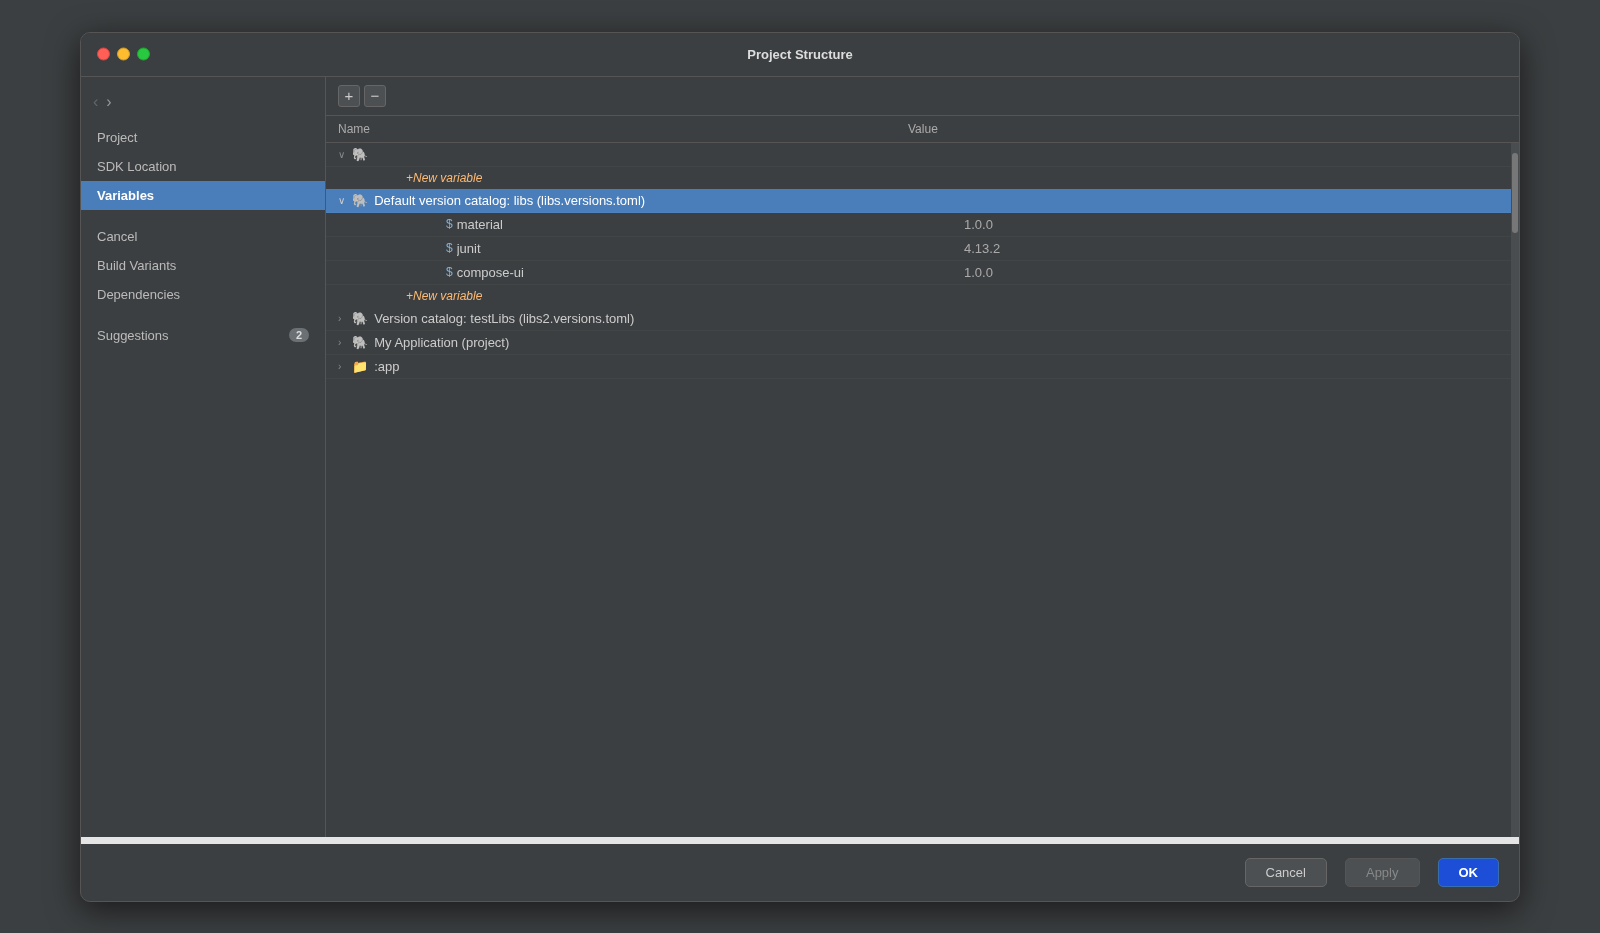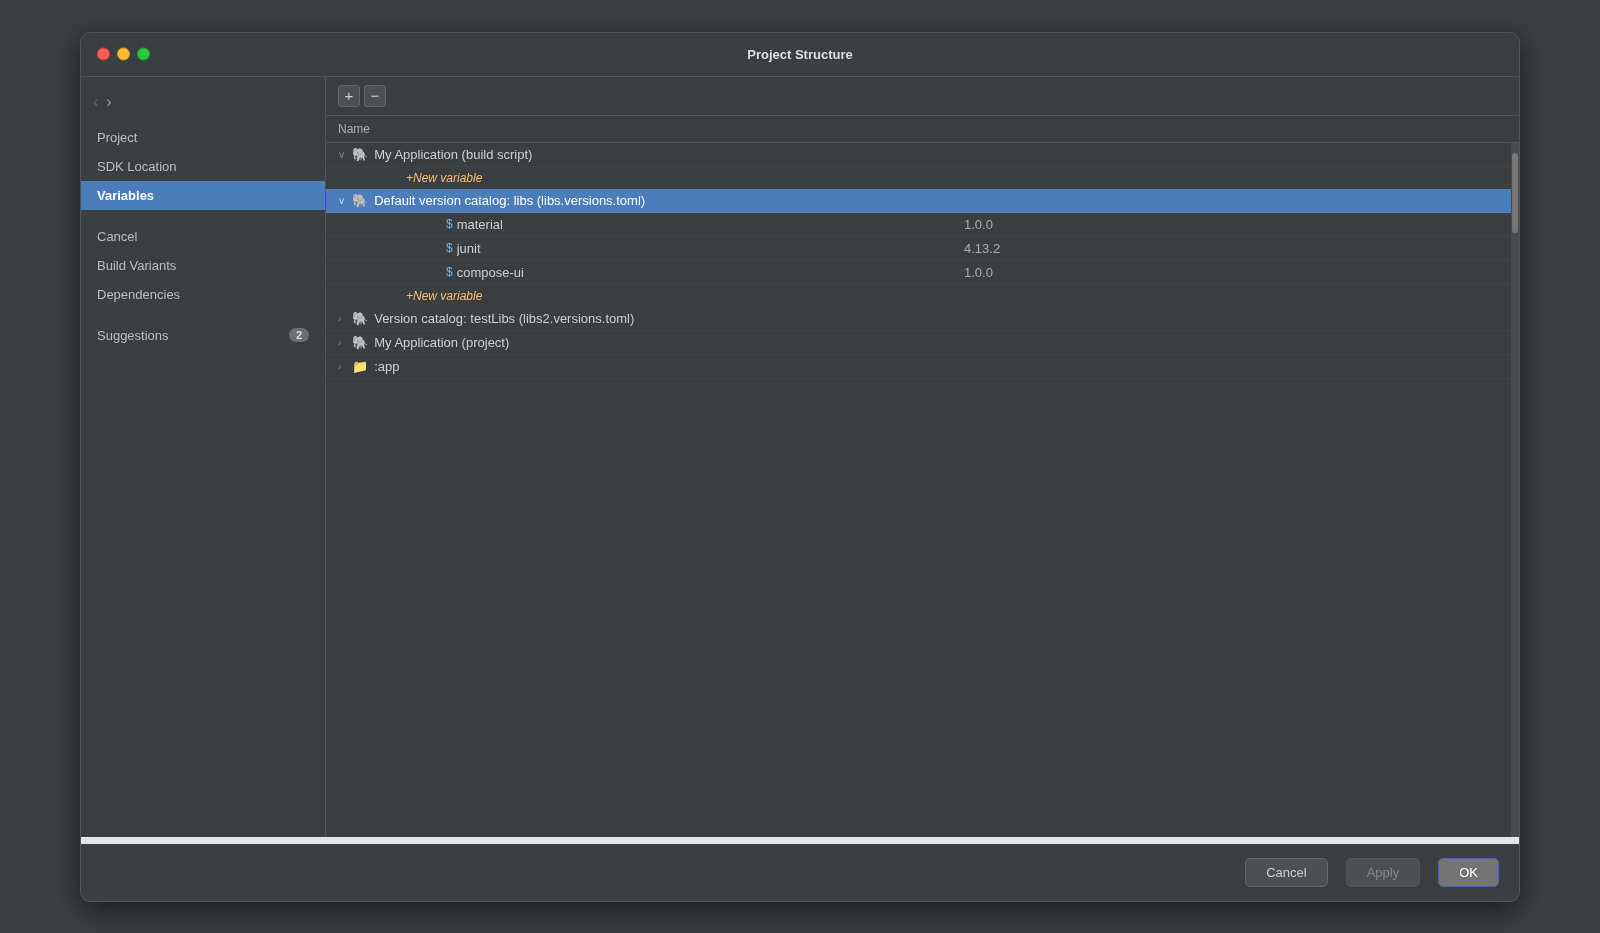--- a/index.html
+++ b/index.html
@@ -236,24 +236,24 @@
     .btn-cancel {
       background: #4c5052;
       color: #cccccc;
     }
     .btn-apply {
       background: #4c5052;
       color: #888888;
       border-color: #555;
     }
     .btn-ok {
-      background: #737373;
+      background: #1d4ed8;
       color: #ffffff;
       border-color: #3a6eab;
-      font-weight: 400;
+      font-weight: 700;
     }
     .name-cell {
       display: flex;
       align-items: center;
       width: 570px;
       overflow: hidden;
     }
   </style>
 </head>
 <body>
@@ -304,30 +304,30 @@
 
     <div class="main-content">
 
       <div class="toolbar">
         <div class="toolbar-btn">+</div>
         <div class="toolbar-btn">−</div>
       </div>
 
       <div class="table-header">
         <div class="col-name">Name</div>
+        <div class="col-value">Value</div>
       </div>
 
       <div style="display:flex; flex:1; overflow:hidden;">
         <div class="table-body">
 
           <div class="tree-row indent-0">
             <div class="name-cell">
               <span class="chevron">∨</span>
               <span class="row-icon gradle-icon">🐘</span>
-              <span class="row-name">My Application (build script)</span>
             </div>
             <div class="row-value"></div>
           </div>
 
           <div class="new-variable-row">+New variable</div>
 
           <div class="tree-row indent-0 selected">
             <div class="name-cell">
               <span class="chevron">∨</span>
               <span class="row-icon gradle-icon">🐘</span>

